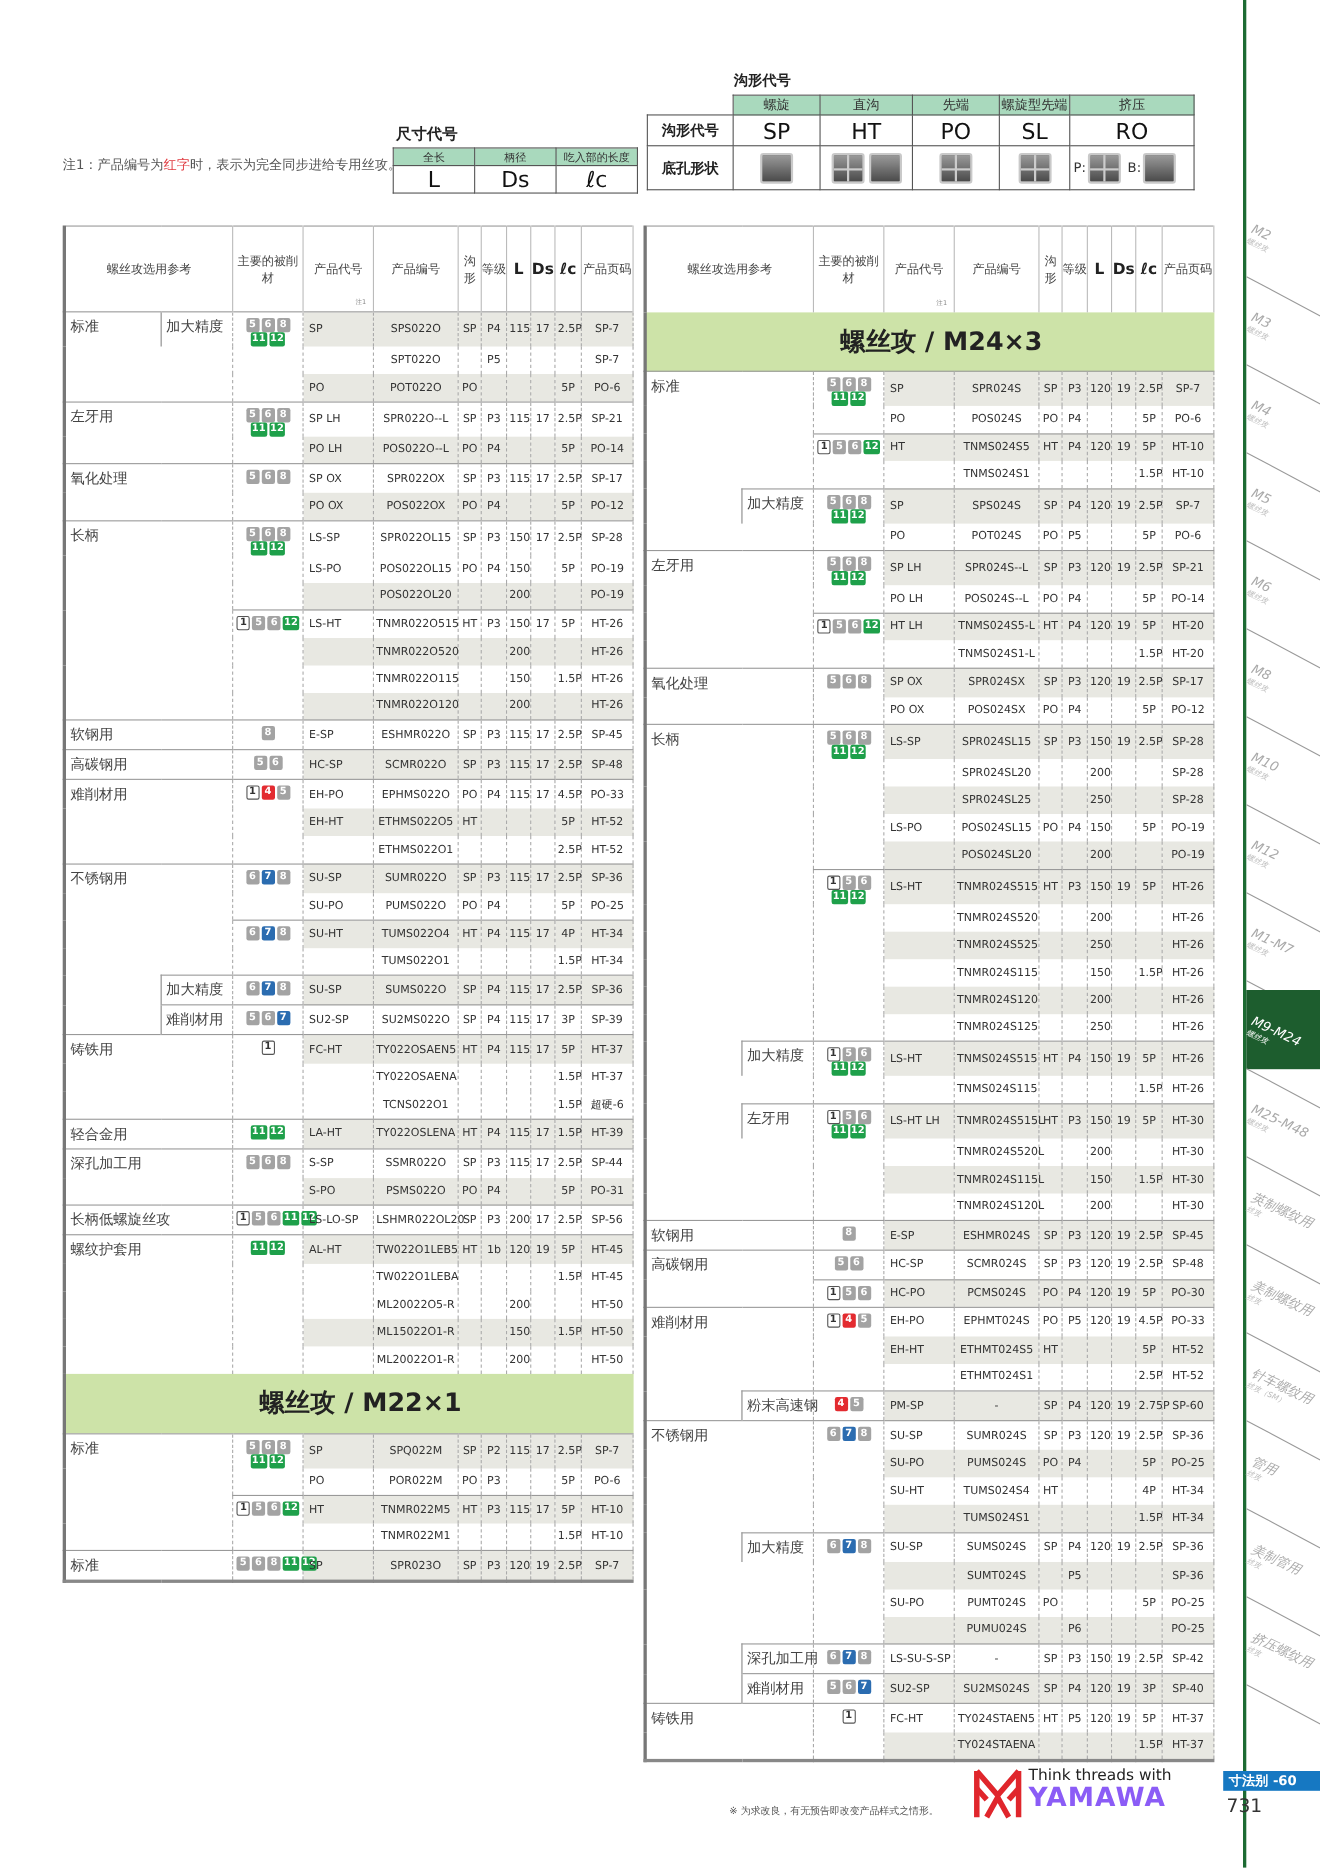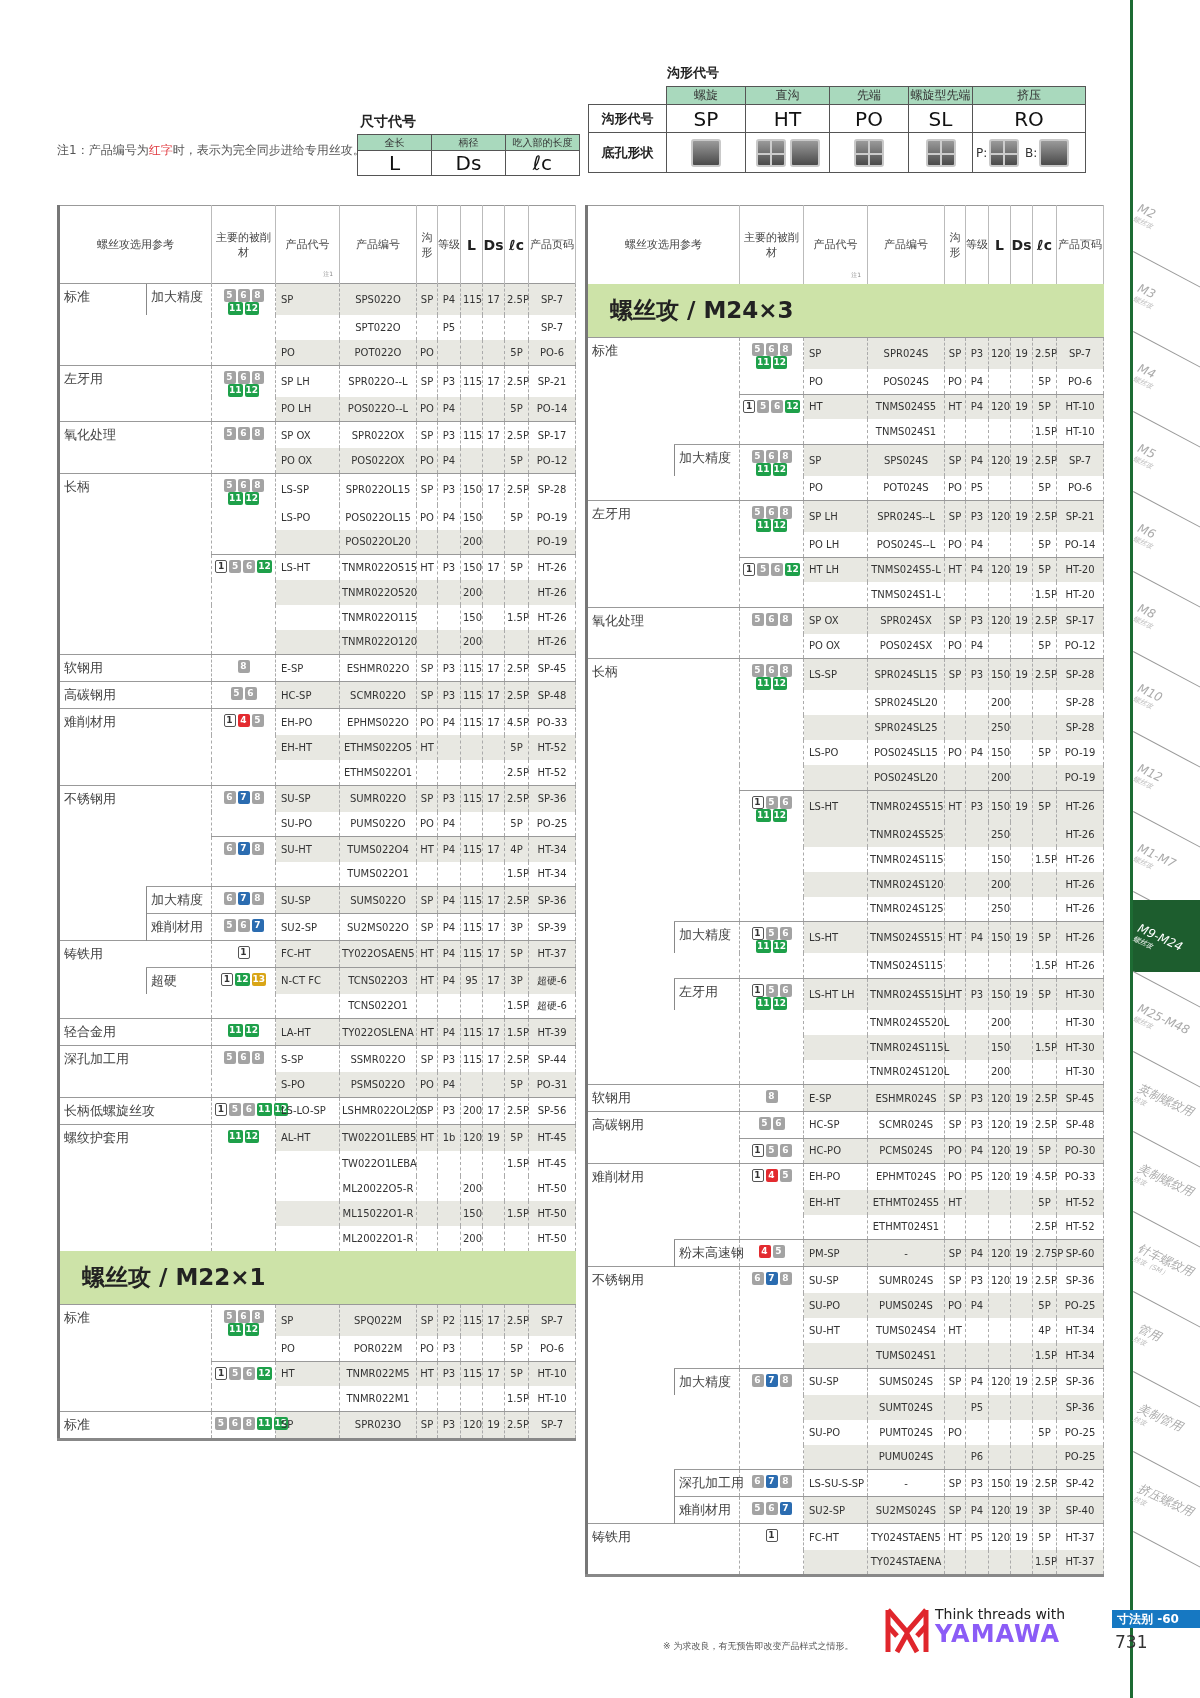--- a/index.html
+++ b/index.html
@@ -30,21 +30,21 @@
 .tbl th{font-weight:normal;border-right:1px solid #bbb;height:78px;font-size:11px;color:#444;vertical-align:middle;position:relative}
 .tbl th.big{font-size:14px;font-weight:bold;color:#222}
 .tbl th small{position:absolute;right:6px;bottom:4px;font-size:6px;color:#888}
 .tbl td{height:25px;border-right:1px dashed #aaa;text-align:center;white-space:nowrap;color:#333;padding:0 2px}
 .tbl td.cat{text-align:left;font-size:13px;color:#444;vertical-align:top;padding:4px 4px;border-right:none}
 .tbl td.sub{text-align:left;font-size:13px;color:#444;vertical-align:top;padding:4px 4px;border-left:1px solid #888;border-right:1px dashed #aaa}
 .tbl td.mat{vertical-align:top;padding-top:5px}
 .tbl td.code{text-align:left;padding-left:5px}
 .tbl tr.g td.dat{background:#e8e8e2}
 .tbl tr.top td{border-top:1px solid #999}
-.tbl tr.band td{background:#cde3a8;height:54px;font-size:23px;color:#222;text-align:left;padding-left:22px;border:none;font-weight:bold}
+.tbl tr.band td{background:#cde3a8;height:54px;font-size:23px;color:#222;text-align:center;padding-left:22px;border:none;font-weight:bold}
 .red{color:#e0383e}
 
 .b{display:inline-block;min-width:12px;height:13px;line-height:13px;font-size:9px;font-weight:bold;color:#fff;border-radius:2px;margin:0 1px;padding:0 1px;text-align:center}
 .b.gy{background:#a3a3a3}
 .b.gn{background:#1ea04a}
 .b.bl{background:#2b6cb0}
 .b.rd{background:#e32b30}
 .b.yl{background:#d9a516}
 .b.wt{background:#fff;color:#333;border:1px solid #555;height:13px;line-height:11px}
 
@@ -505,34 +505,32 @@
         </td>
         <td class="code dat">FC-HT</td>
         <td class="dat">TY022OSAEN5</td>
         <td class="dat">HT</td>
         <td class="dat">P4</td>
         <td class="dat">115</td>
         <td class="dat">17</td>
         <td class="dat">5P</td>
         <td class="dat">HT-37</td>
       </tr>
-      <tr class="top g">
-        <td class="cat" style="border-top: none;"></td>
-        <td class="sub">超硬</td>
-        <td class="mat">
-          <div><span class="b wt">1</span><span class="b gn">12</span><span class="b yl">13</span></div>
-        </td>
-        <td class="code dat">N-CT FC</td>
-        <td class="dat">TCNS022O3</td>
-        <td class="dat">HT</td>
-        <td class="dat">P4</td>
-        <td class="dat">95</td>
-        <td class="dat">17</td>
-        <td class="dat">3P</td>
-        <td class="dat">超硬-6</td>
+      <tr>
+        <td class="cat" style="border-top: none;"></td>
+        <td class="sub" style="border-left: none; border-top: none;"></td>
+        <td class="mat" style="border-top: none;"></td>
+        <td class="code dat"></td>
+        <td class="dat">TY022OSAENA</td>
+        <td class="dat"></td>
+        <td class="dat"></td>
+        <td class="dat"></td>
+        <td class="dat"></td>
+        <td class="dat">1.5P</td>
+        <td class="dat">HT-37</td>
       </tr>
       <tr>
         <td class="cat" style="border-top: none;"></td>
         <td class="sub" style="border-left: none; border-top: none;"></td>
         <td class="mat" style="border-top: none;"></td>
         <td class="code dat"></td>
         <td class="dat">TCNS022O1</td>
         <td class="dat"></td>
         <td class="dat"></td>
         <td class="dat"></td>
@@ -1021,20 +1019,33 @@
           <div><span class="b wt">1</span><span class="b gy">5</span><span class="b gy">6</span></div>
           <div><span class="b gn">11</span><span class="b gn">12</span></div>
         </td>
         <td class="code dat">LS-HT</td>
         <td class="dat">TNMR024S515</td>
         <td class="dat">HT</td>
         <td class="dat">P3</td>
         <td class="dat">150</td>
         <td class="dat">19</td>
         <td class="dat">5P</td>
+        <td class="dat">HT-26</td>
+      </tr>
+      <tr>
+        <td class="cat" style="border-top: none;"></td>
+        <td class="sub" style="border-left: none; border-top: none;"></td>
+        <td class="mat" style="border-top: none;"></td>
+        <td class="code dat"></td>
+        <td class="dat">TNMR024S520</td>
+        <td class="dat"></td>
+        <td class="dat"></td>
+        <td class="dat">200</td>
+        <td class="dat"></td>
+        <td class="dat"></td>
         <td class="dat">HT-26</td>
       </tr>
       <tr class="g">
         <td class="cat" style="border-top: none;"></td>
         <td class="sub" style="border-left: none; border-top: none;"></td>
         <td class="mat" style="border-top: none;"></td>
         <td class="code dat"></td>
         <td class="dat">TNMR024S525</td>
         <td class="dat"></td>
         <td class="dat"></td>

